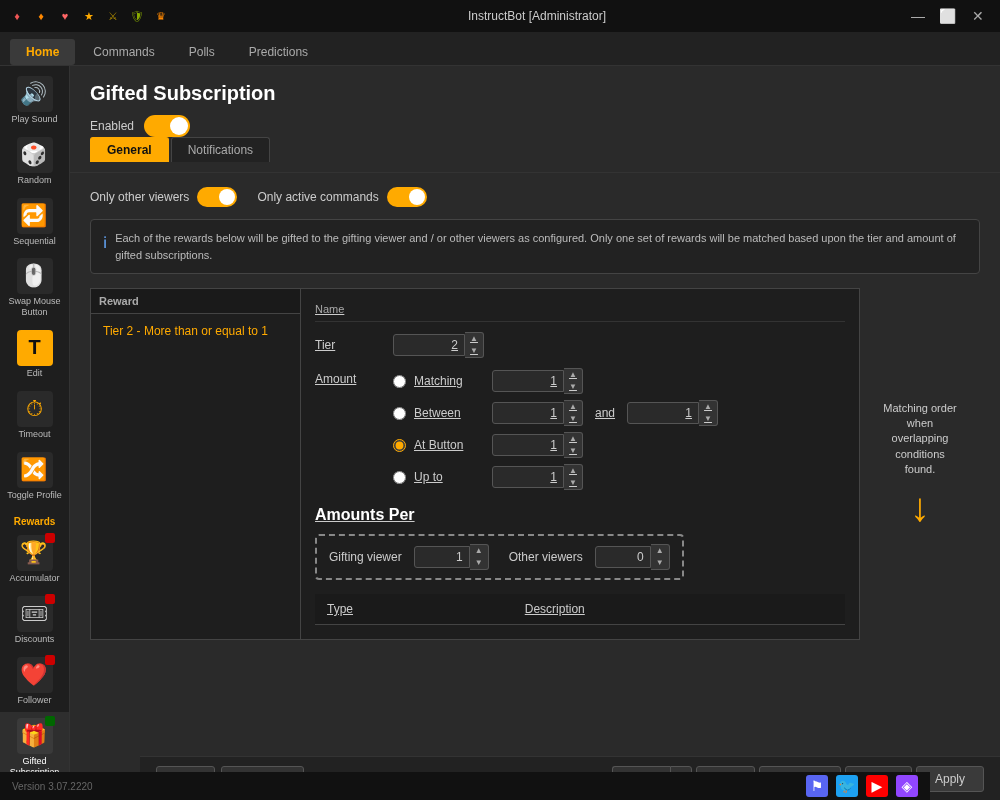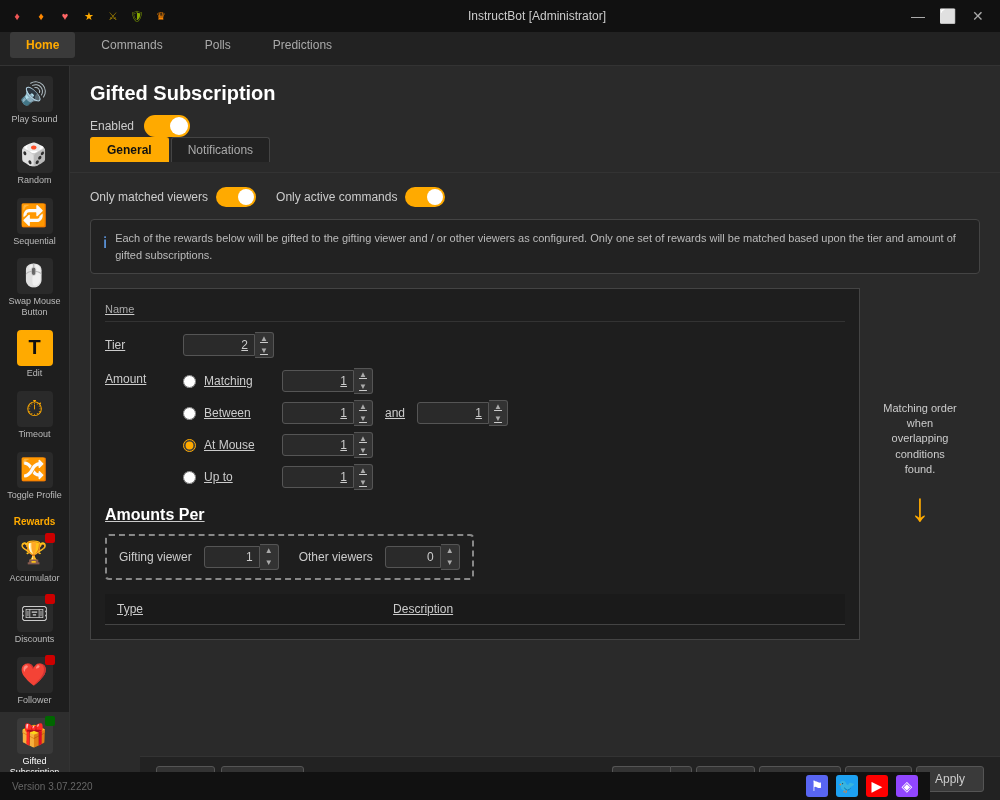--- a/index.html
+++ b/index.html
@@ -6,21 +6,21 @@
     body { background: #1a1a1a; color: #ccc; font-family: 'Segoe UI', Arial, sans-serif; font-size: 12px; width: 1000px; height: 800px; overflow: hidden; }
 
     
     #titlebar { background: #111; height: 32px; display: flex; align-items: center; justify-content: space-between; padding: 0 8px; }
     #titlebar-icons { display: flex; gap: 6px; align-items: center; }
     #titlebar-icons span { width: 18px; height: 18px; border-radius: 2px; display: flex; align-items: center; justify-content: center; font-size: 11px; cursor: pointer; }
     #titlebar-controls { display: flex; gap: 2px; }
     #titlebar-controls span { width: 28px; height: 22px; display: flex; align-items: center; justify-content: center; cursor: pointer; color: #aaa; font-size: 14px; }
 
     
-    #navbar { background: #222; height: 34px; display: flex; align-items: flex-start; padding: 0 10px; gap: 10px; border-bottom: 1px solid #333; }
+    #navbar { background: #222; height: 34px; display: flex; align-items: flex-end; padding: 0 10px; gap: 2px; border-bottom: 1px solid #333; }
     .nav-tab { padding: 6px 16px; cursor: pointer; color: #aaa; border-radius: 3px; font-size: 12px; }
     .nav-tab.active { background: #3a3a3a; color: #fff; }
     #home-tab { color: #fa0; font-weight: bold; }
 
     
     #main-layout { display: flex; height: calc(800px - 66px); }
 
     
     #sidebar { width: 70px; background: #1e1e1e; border-right: 1px solid #333; display: flex; flex-direction: column; align-items: center; padding-top: 4px; overflow-y: auto; }
     .sidebar-item { display: flex; flex-direction: column; align-items: center; padding: 6px 2px; cursor: pointer; width: 100%; }
@@ -251,40 +251,48 @@
         <div class="tab-bar">
           <div class="tab-btn active">General</div>
           <div class="tab-btn">Notifications</div>
         </div>
       </div>
 
       <div id="inner-content">
 
         <div class="options-row">
           <div class="option-item">
-            <span>Only matched viewers</span>
+            <span>Only other viewers</span>
             <div class="toggle-switch toggle-switch-sm">
               <div class="knob"></div>
             </div>
           </div>
           <div class="option-item">
             <span>Only active commands</span>
             <div class="toggle-switch toggle-switch-sm">
               <div class="knob"></div>
             </div>
           </div>
         </div>
 
         <div class="info-box">
           <span class="info-icon">ℹ</span>
           <span>Each of the rewards below will be gifted to the gifting viewer and / or other viewers as configured. Only one set of rewards will be matched based upon the tier and amount of gifted subscriptions.</span>
         </div>
 
         <div class="reward-panel">
 
+          <div style="display:flex; flex-direction:column; min-height:300px;">
+            <div style="display:flex; background:#1a1a1a; border:1px solid #444; border-bottom:none; border-right:none;">
+              <div class="reward-header" style="flex:1; padding:6px 8px; font-size:11px; color:#aaa;">Reward</div>
+            </div>
+            <div class="reward-list" style="flex:1;">
+              <div class="reward-item selected" style="color:#fa0;">Tier 2 - More than or equal to 1</div>
+            </div>
+          </div>
 
           <div class="reward-config" style="min-width:360px;">
 
             <div style="display:flex; gap:60px; margin-bottom:10px; border-bottom:1px solid #333; padding-bottom:6px;">
               <span style="color:#aaa; font-size:11px;">Name</span>
             </div>
 
             <div class="config-row">
               <span class="config-label">Tier</span>
               <div class="spin-input">
@@ -324,21 +332,21 @@
                   <div class="spin-input">
                     <input type="text" value="1" style="width: 72px; background: rgb(42, 42, 42); border: 1px solid rgb(85, 85, 85); color: rgb(204, 204, 204); padding: 3px 6px; border-radius: 3px 0px 0px 3px; font-size: 12px; text-align: right;">
                     <div class="spin-btns">
                         <span>▲</span>
                         <span>▼</span>
                       </div>
                   </div>
                 </div>
                 <div class="radio-row">
                   <input type="radio" name="amount" checked="" style="">
-                  <label>At Mouse</label>
+                  <label>At Button</label>
                   <div class="spin-input">
                     <input type="text" value="1" style="width: 72px; background: rgb(42, 42, 42); border: 1px solid rgb(85, 85, 85); color: rgb(204, 204, 204); padding: 3px 6px; border-radius: 3px 0px 0px 3px; font-size: 12px; text-align: right;">
                     <div class="spin-btns">
                         <span>▲</span>
                         <span>▼</span>
                       </div>
                   </div>
                 </div>
                 <div class="radio-row">
                   <input type="radio" name="amount" style="">

